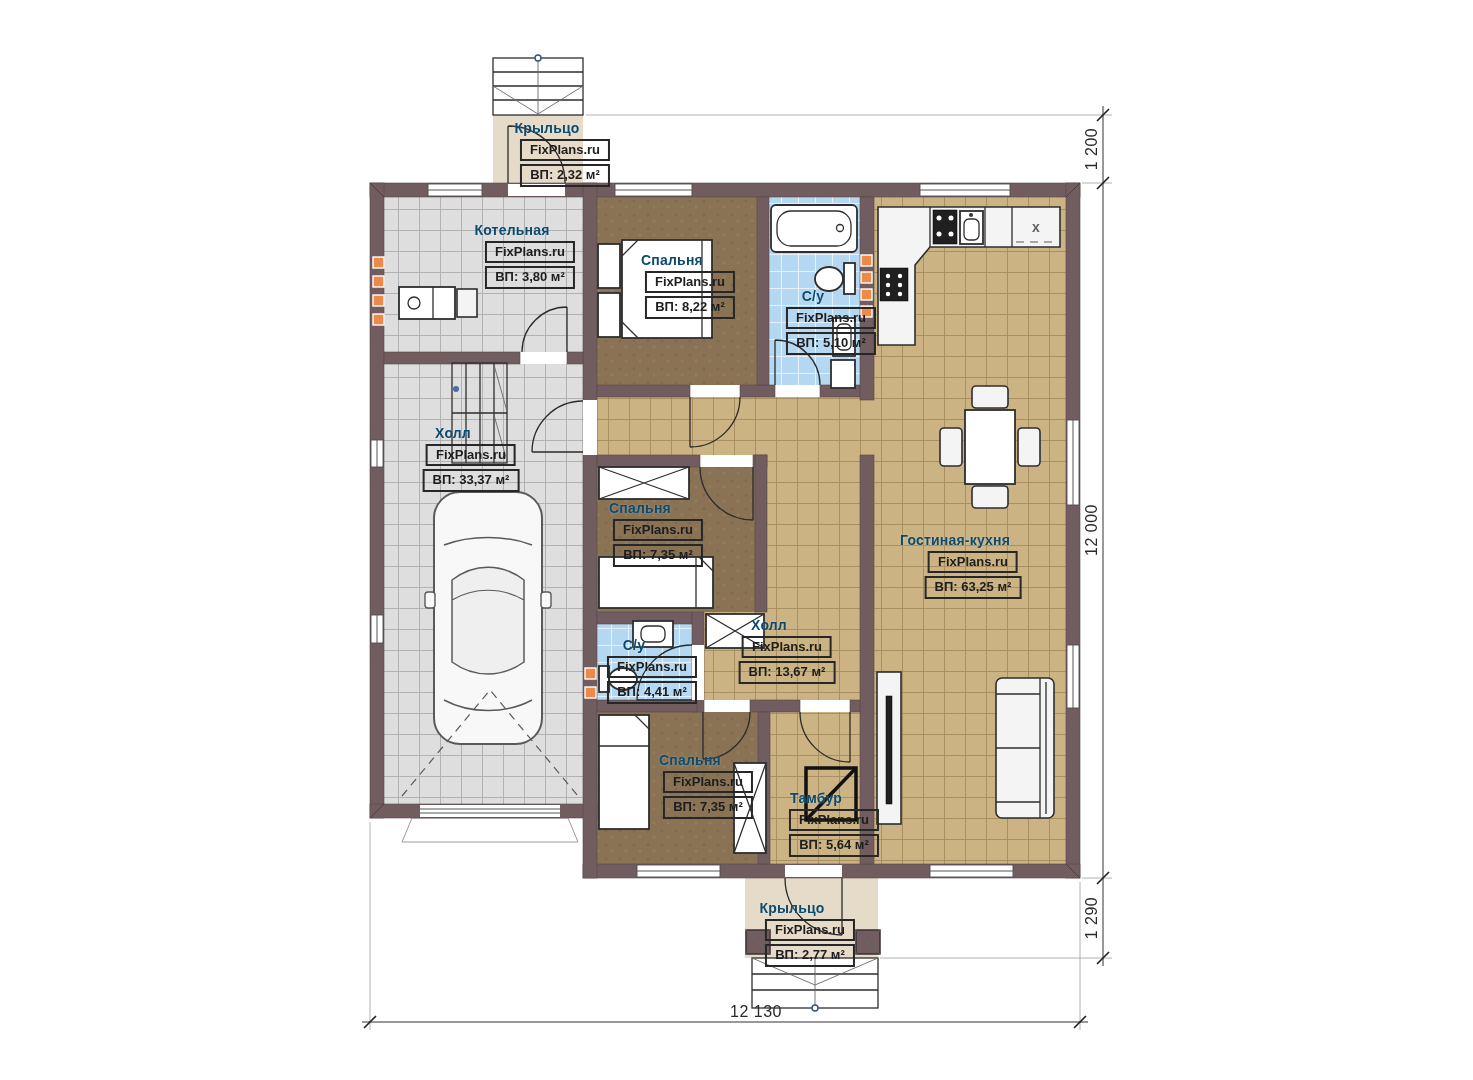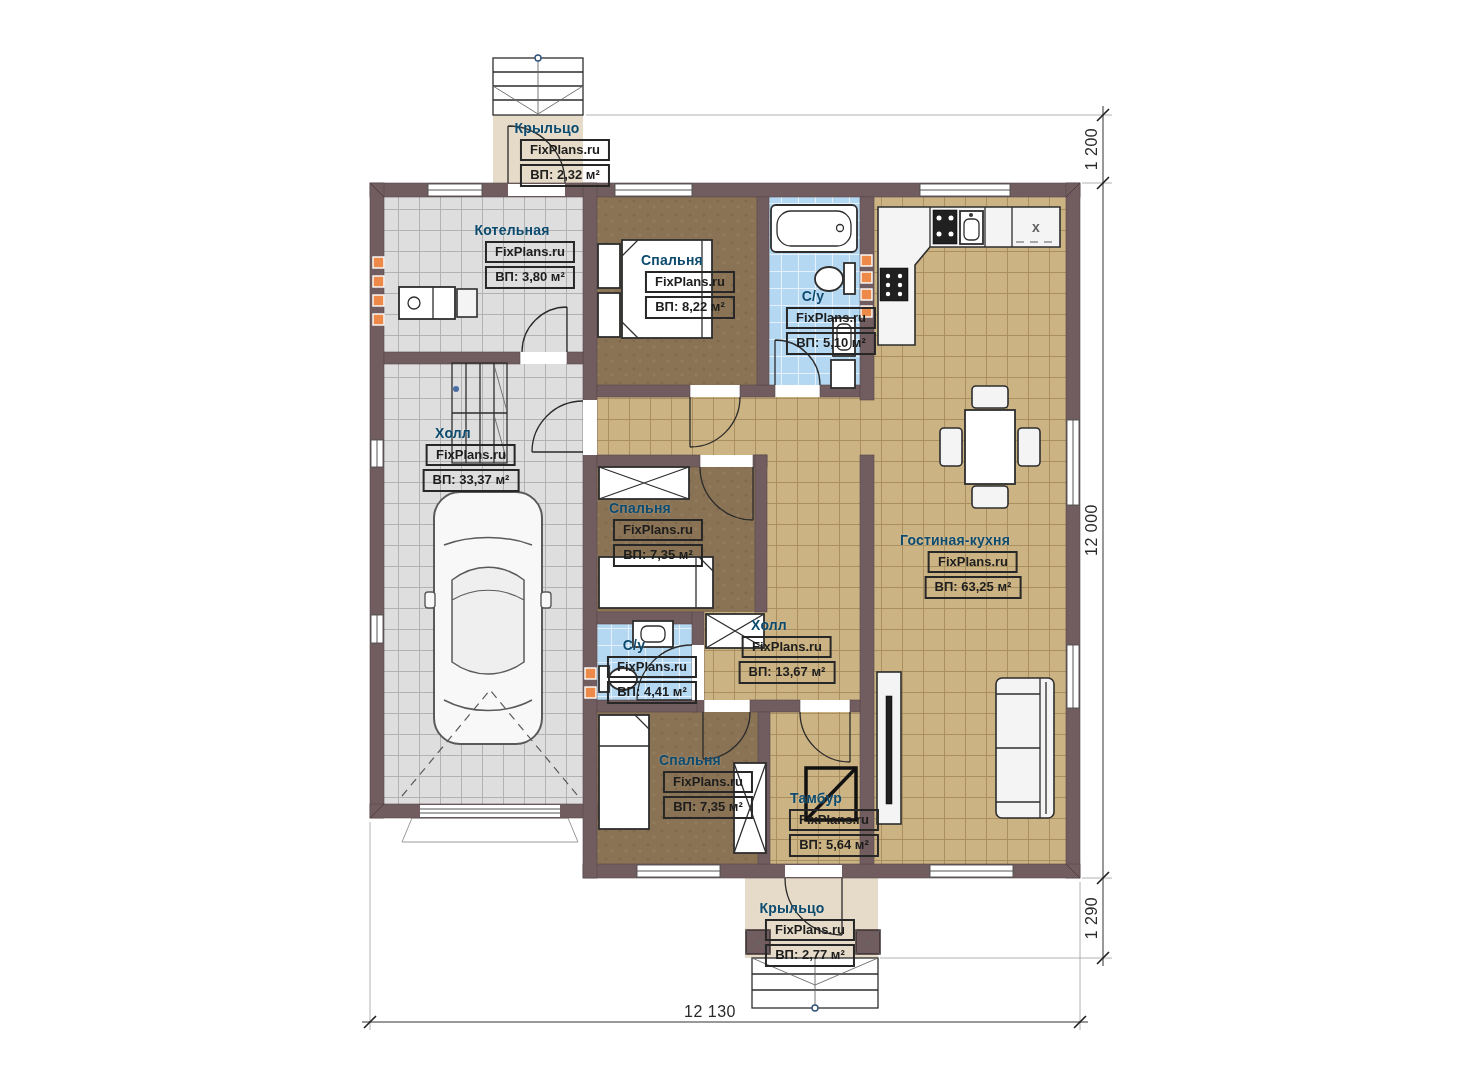--- a/index.html
+++ b/index.html
@@ -422,15 +422,15 @@
 </div>
 <div class="room-label" style="left:792px;top:900px">
   <div class="room-name">Крыльцо</div>
   <div class="label-box">FixPlans.ru</div>
   <div class="label-box">ВП: 2,77 м²</div>
 </div>
 
 <div class="dim-label vert" style="left:1092px;top:149px">1 200</div>
 <div class="dim-label vert" style="left:1092px;top:530px">12 000</div>
 <div class="dim-label vert" style="left:1092px;top:918px">1 290</div>
-<div class="dim-label" style="left:710px;top:1012px">12 130</div>
+<div class="dim-label" style="left:756px;top:1012px">12 130</div>
 
 </div>
 
 </body></html>

